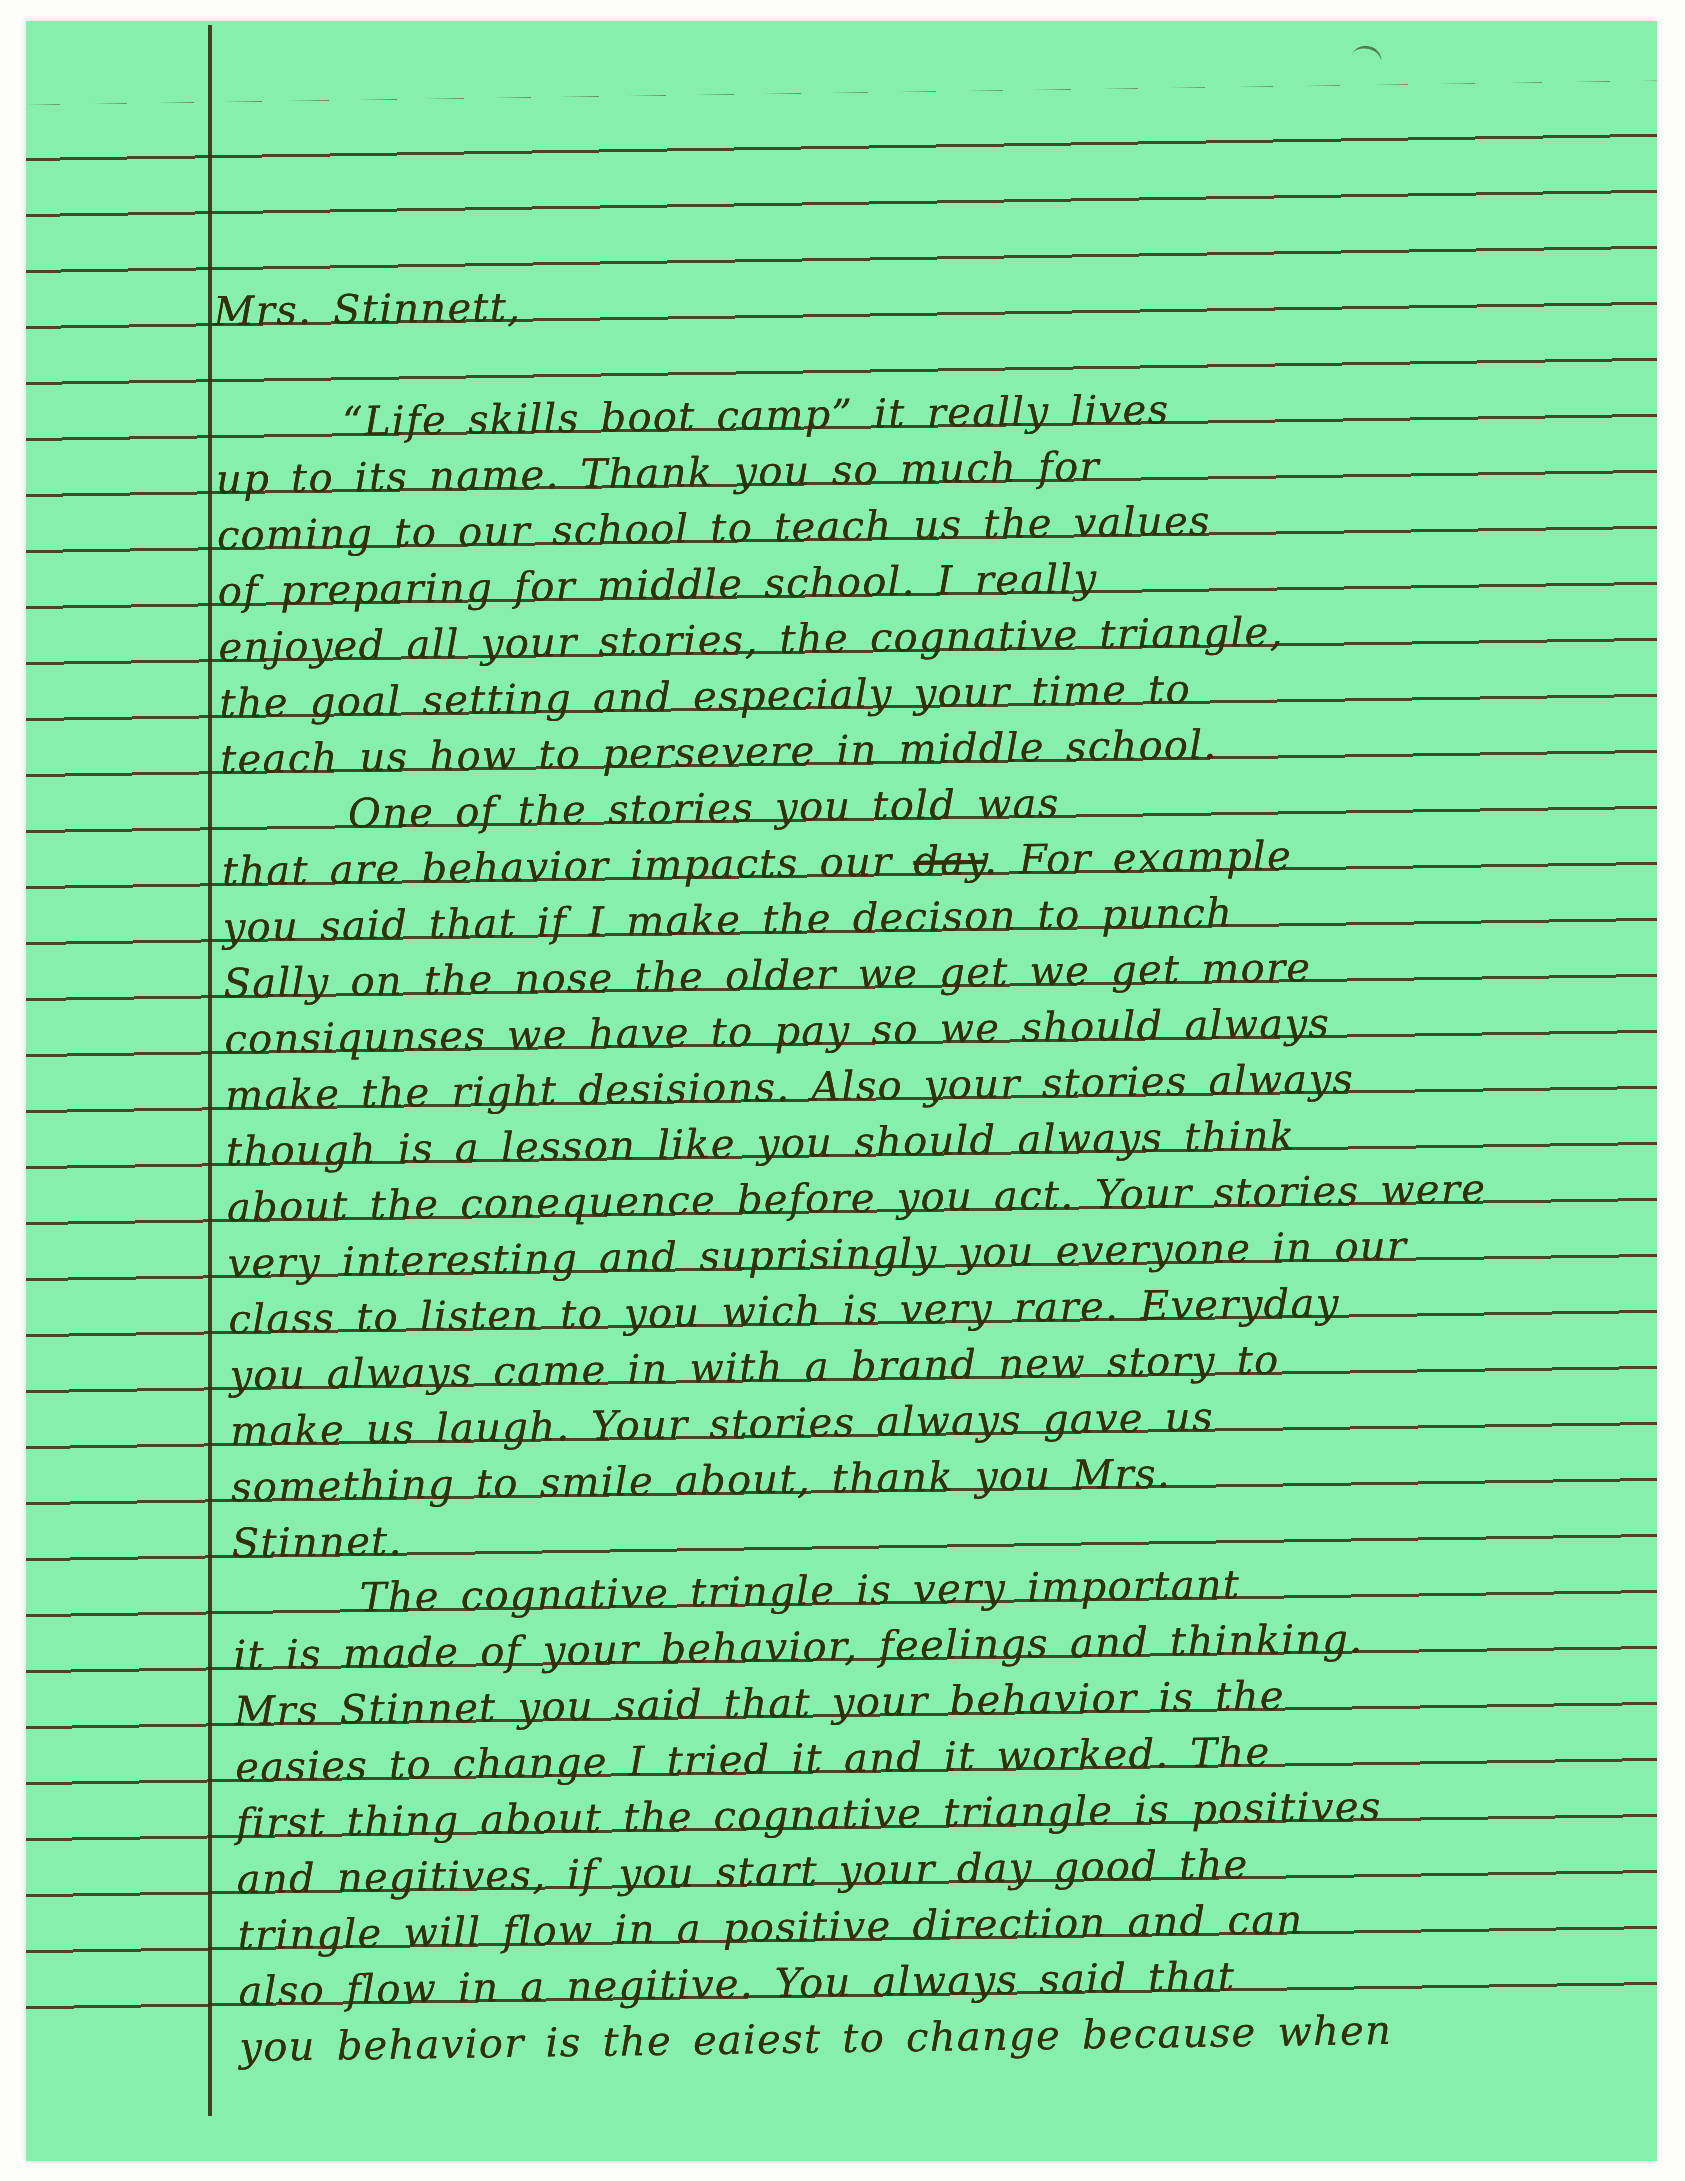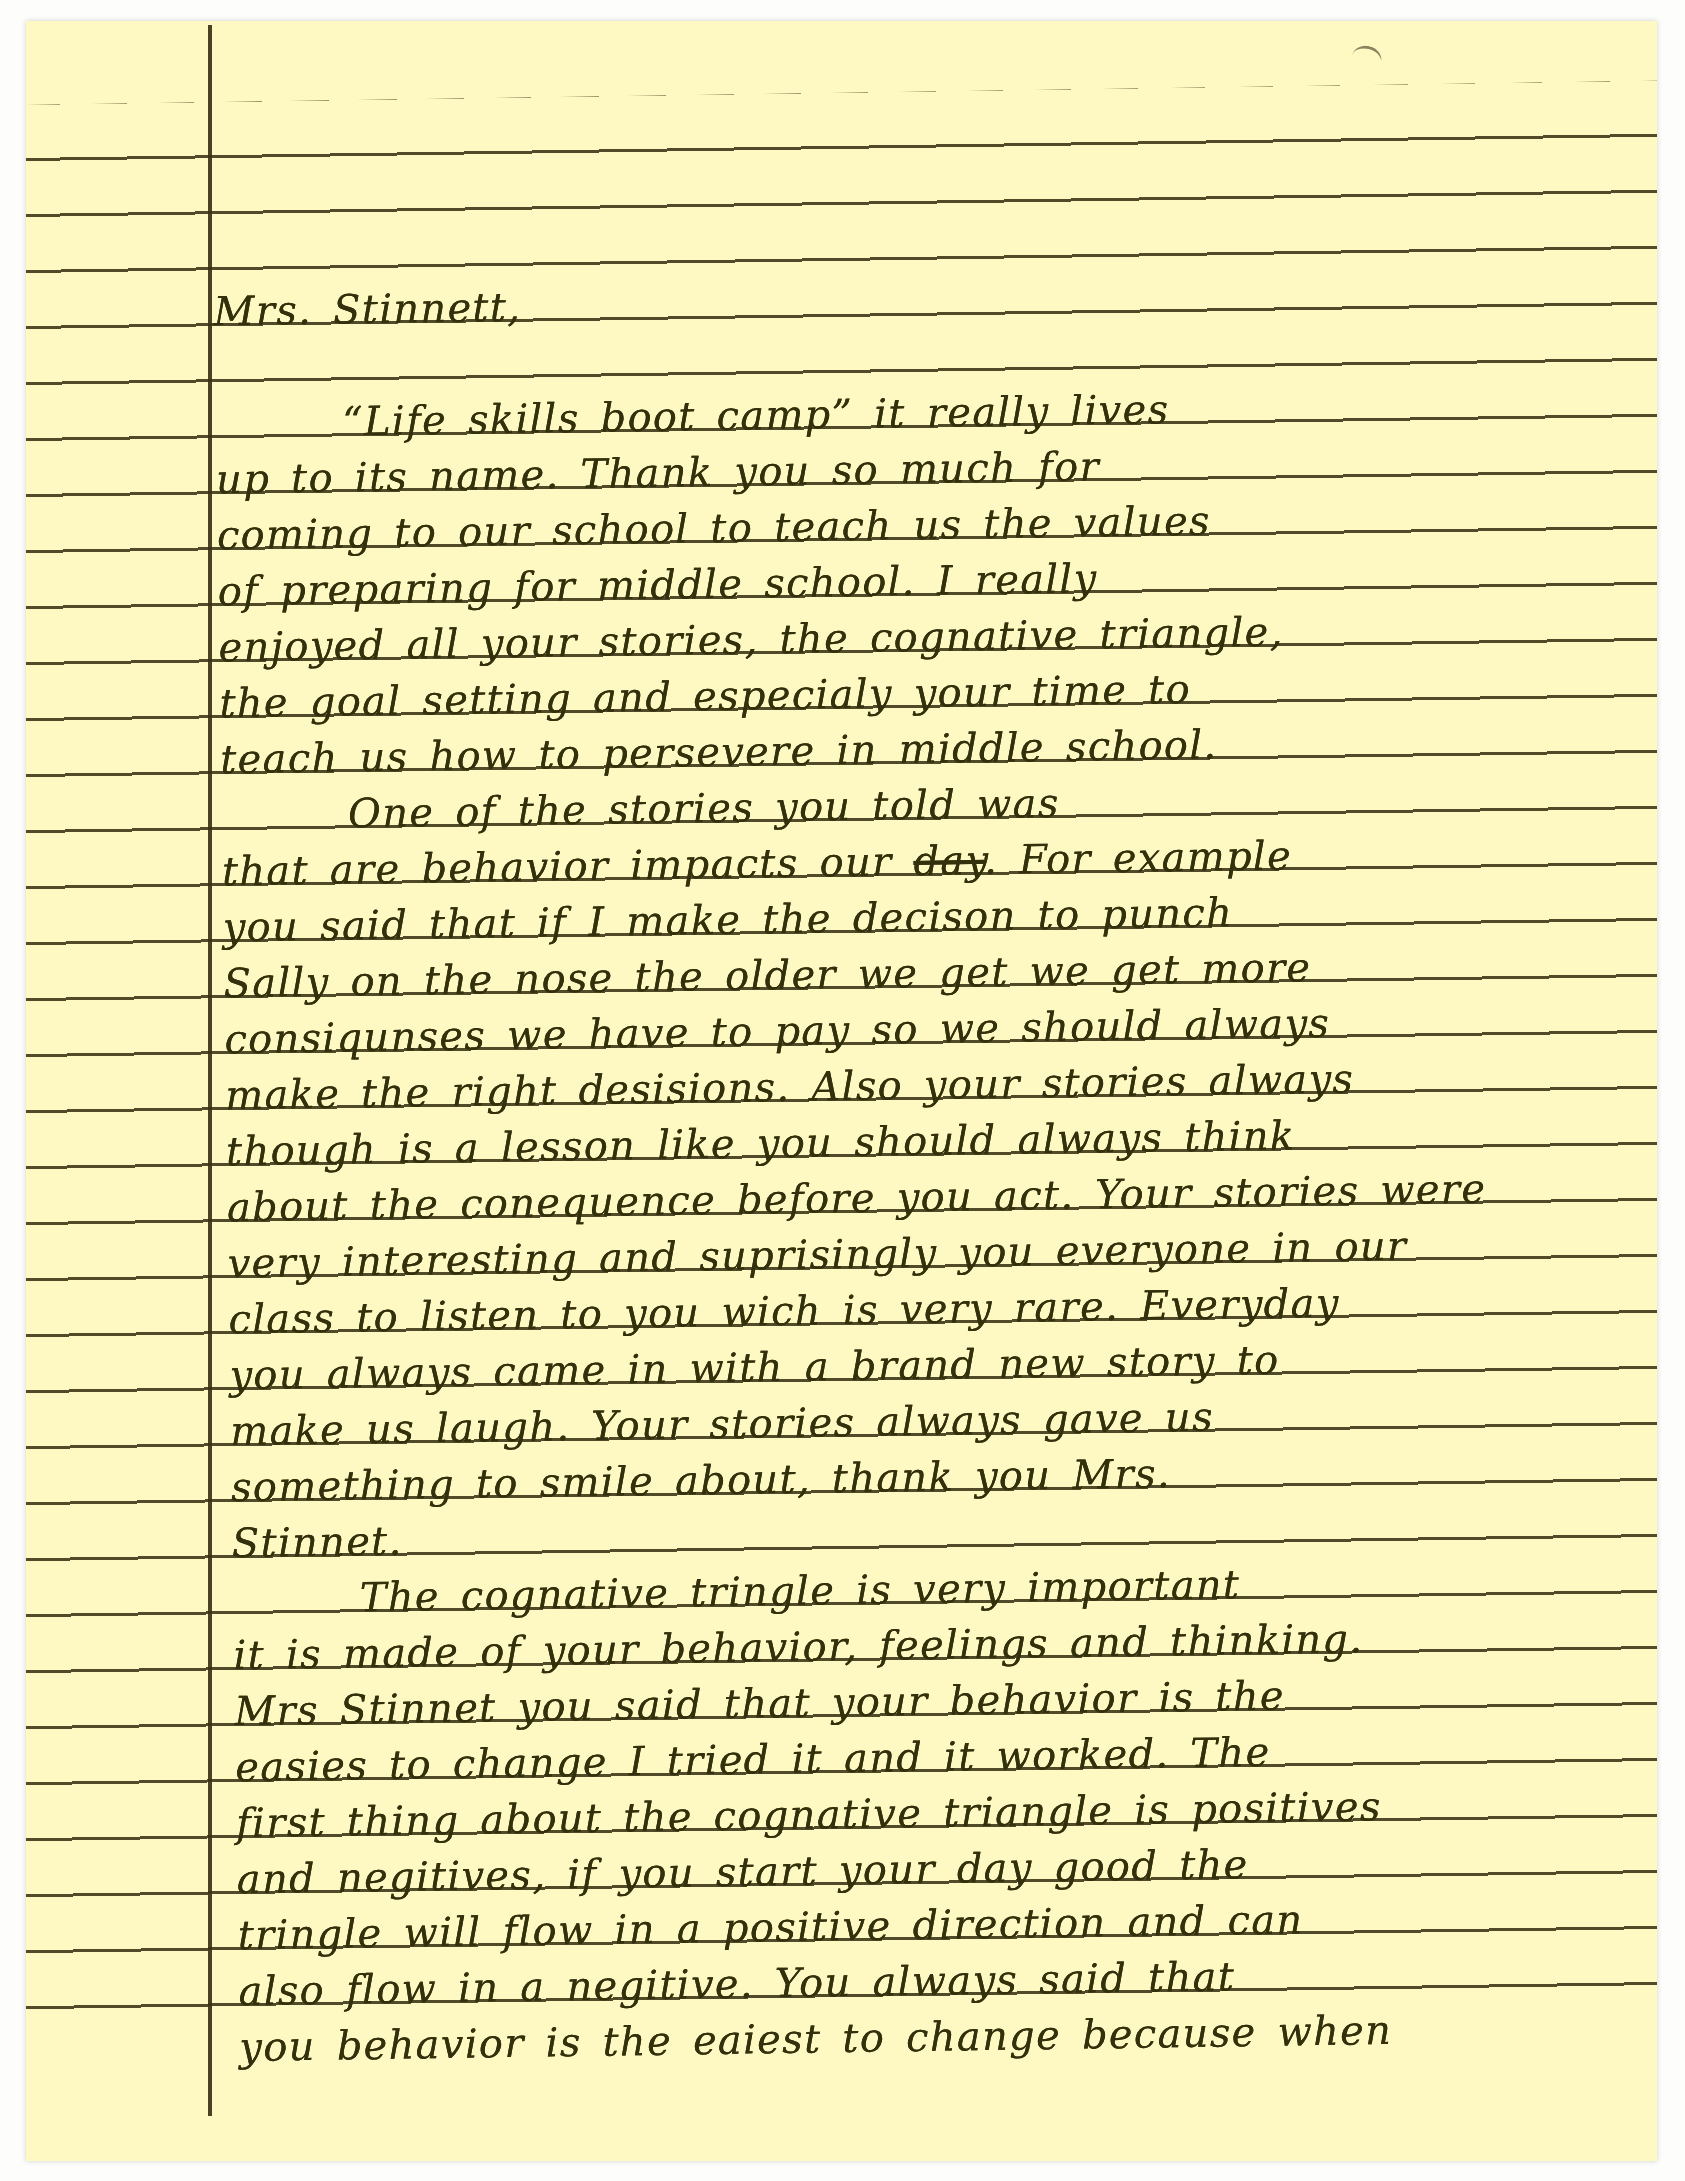--- a/index.html
+++ b/index.html
@@ -1,19 +1,19 @@
 <!DOCTYPE html>
 <html style="font-size:14px"><head>
 <meta charset="utf-8">
 <style>
   html,body{margin:0;padding:0;background:#ffffff;}
   .canvas{position:relative;width:1685px;height:2181px;background:#fdfdfc;overflow:hidden;
           font-family:"DejaVu Serif", serif;}
   .paper{position:absolute;left:26px;top:21px;width:1631px;height:2140px;
-         background:#fef9c3;overflow:hidden;box-shadow:0 0 5.3px rgba(0,0,0,.18);text-align:center;}
+         background:#86efac;overflow:hidden;box-shadow:0 0 5.3px rgba(0,0,0,.18);text-align:center;}
   
   .skew{position:absolute;inset:0;transform:rotate(-0.85deg);transform-origin:50% 46%;}
   .rules{position:absolute;left:-35px;right:-35px;top:72px;height:1956px;
          background:repeating-linear-gradient(to bottom,
            rgba(0,0,0,0) 0px, rgba(0,0,0,0) 53px,
            #3a3314 53px, #3a3314 56px);
          opacity:.88;}
   .margin-line{position:absolute;left:182px;top:4.4px;width:3.5px;height:2091px;
                background:#3c3116;opacity:.92;}
   .text-lines{position:absolute;left:198px;top:239px;right:53px;}

